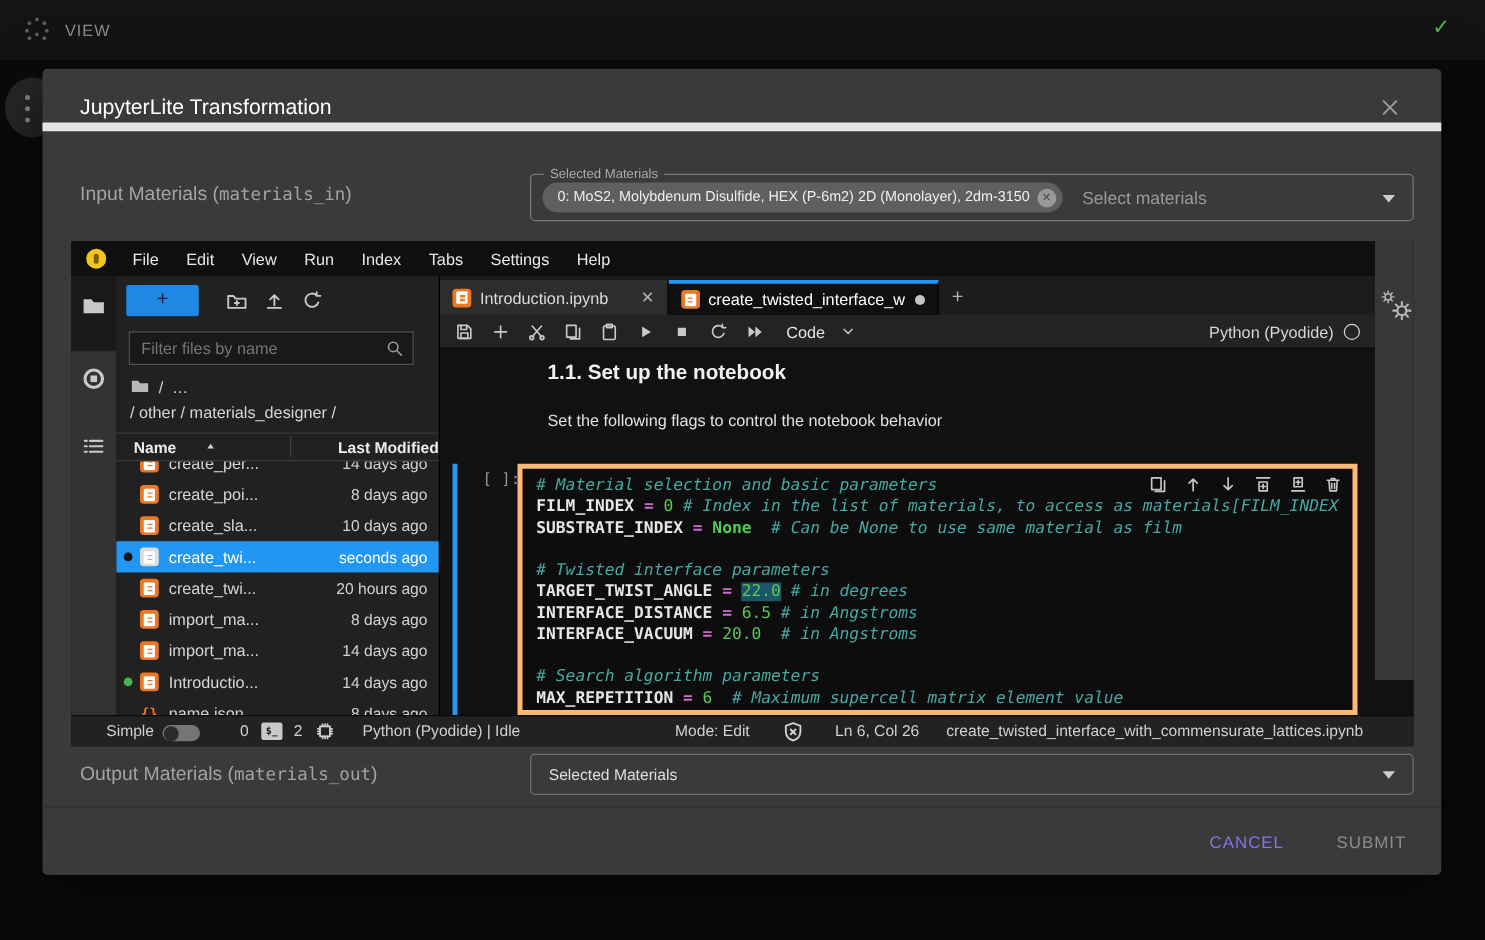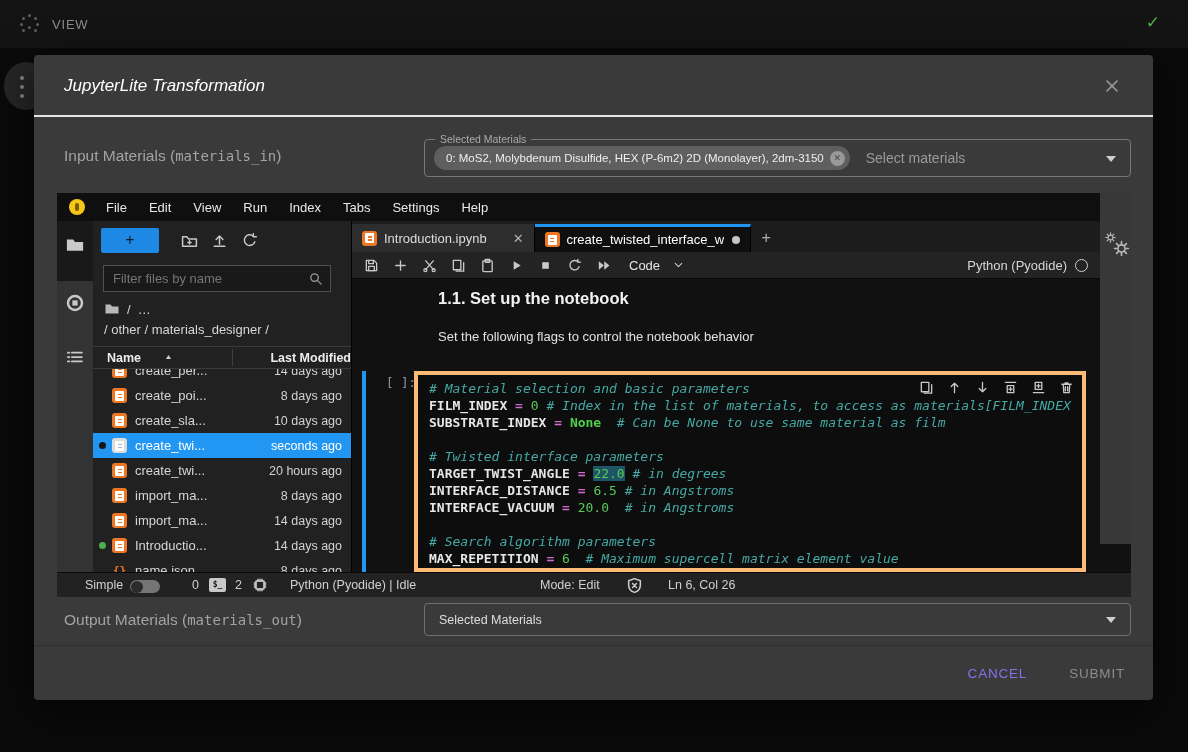--- a/index.html
+++ b/index.html
@@ -17,21 +17,21 @@
   .app-check { position:absolute; right:28px; top:12px; color:#4db34d; font-size:17px; font-weight:bold; }
 
   
   .back-fab { position:absolute; left:4px; top:62px; width:44px; height:48px; border-radius:50%;
               background:#272727; z-index:1; }
   .back-fab i { position:absolute; left:16px; width:4px; height:4px; border-radius:50%; background:#8a8a8a; }
 
   
   .modal { position:absolute; left:34px; top:55px; width:1119px; height:645px; background:#3a3a3a;
            border-radius:4px; box-shadow:0 12px 48px rgba(0,0,0,0.65); z-index:2; }
-  .modal-header { position:relative; height:62px; border-bottom:2px solid #e5e5e5;font-style:italic; }
+  .modal-header { position:relative; height:50px; border-bottom:7px solid #e5e5e5; }
   .modal-title { position:absolute; left:30px; top:21px; color:#fff; font-size:17px; font-weight:500; }
   .modal-close { position:absolute; right:30px; top:22px; width:20px; height:20px; color:#9e9e9e; }
   .modal-close svg { width:18px; height:18px; stroke:#9e9e9e; }
 
   .section-label { position:absolute; left:30px; color:#a3a3a3; font-size:15.5px; }
   .section-label code { font-family:"DejaVu Sans Mono","Liberation Mono",monospace; font-size:14px; }
   .input-label { top:92px; }
   .output-label { top:556px; }
 
   
@@ -488,20 +488,21 @@
         </span>
         <span class="st" style="left:233px">Python (Pyodide) | Idle</span>
         <span class="st" style="left:483px">Mode: Edit</span>
         <span class="shield-icon">
           <svg class="icn" viewBox="0 0 16 16">
               <path d="M8 1.5l5.5 2v4c0 3.6-2.3 6-5.5 7-3.2-1-5.5-3.4-5.5-7v-4z"></path>
               <path d="M6.2 6.2l3.6 3.6M9.8 6.2l-3.6 3.6"></path>
             </svg>
         </span>
         <span class="st" style="left:611px">Ln 6, Col 26</span>
+        <span class="st" style="left:700px">create_twisted_interface_with_commensurate_lattices.ipynb</span>
       </div>
     </div>
 
     <span class="gutter-gear">
       <svg class="icn g1" viewBox="0 0 16 16">
           <circle cx="8" cy="8" r="3"></circle>
           <path d="M8 2.2v2M8 11.8v2M2.2 8h2M11.8 8h2M3.9 3.9l1.4 1.4M10.7 10.7l1.4 1.4M12.1 3.9l-1.4 1.4M5.3 10.7l-1.4 1.4"></path>
         </svg>
       <svg class="icn g2" viewBox="0 0 16 16">
           <circle cx="8" cy="8" r="3"></circle>

